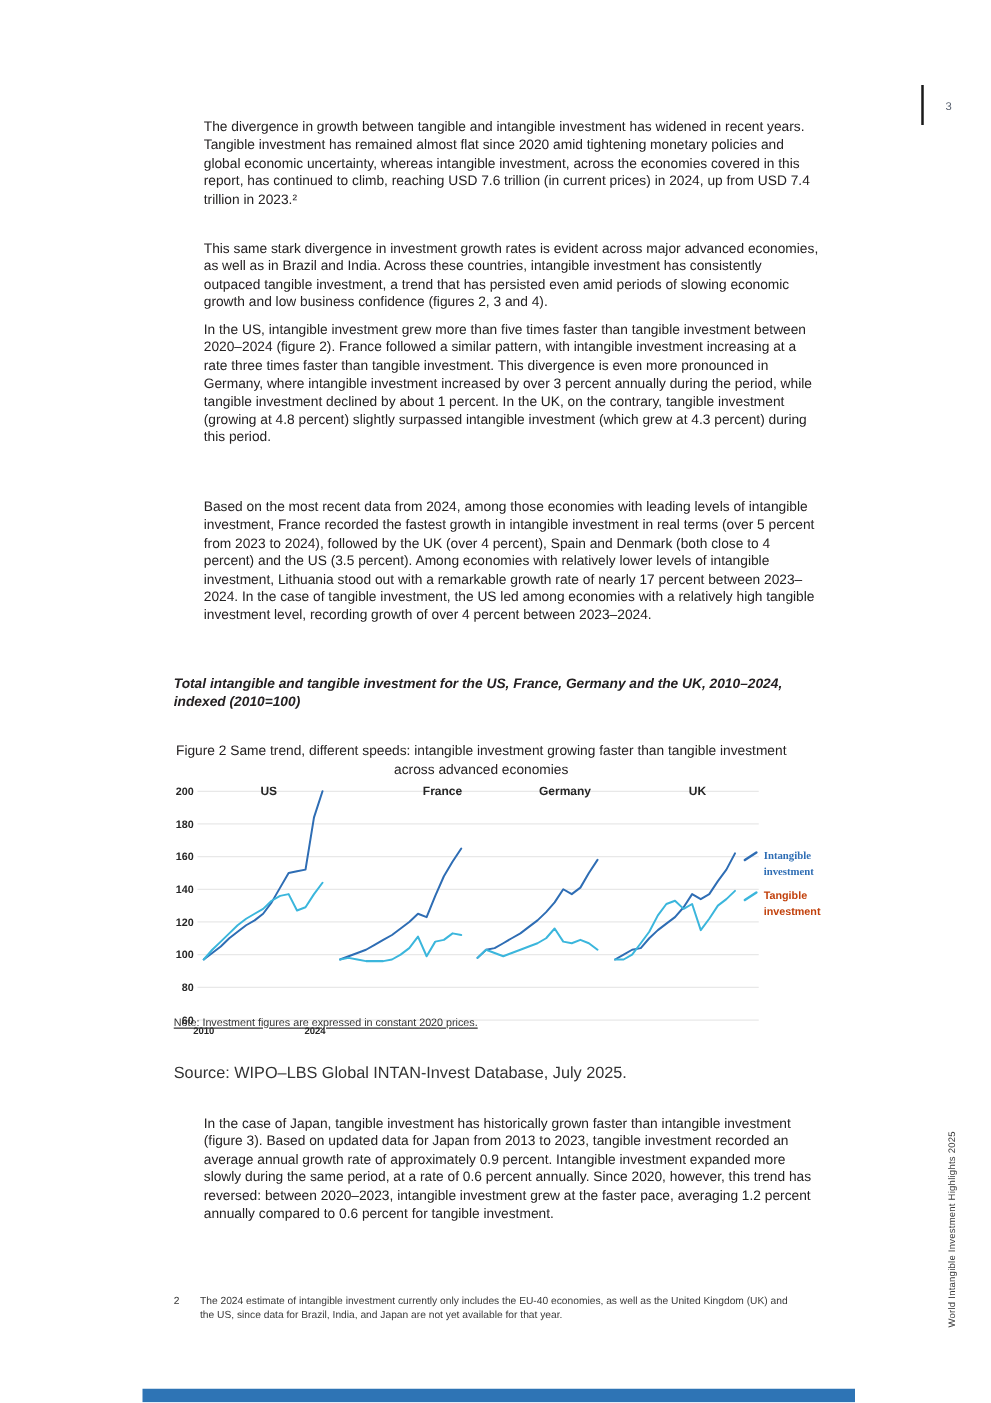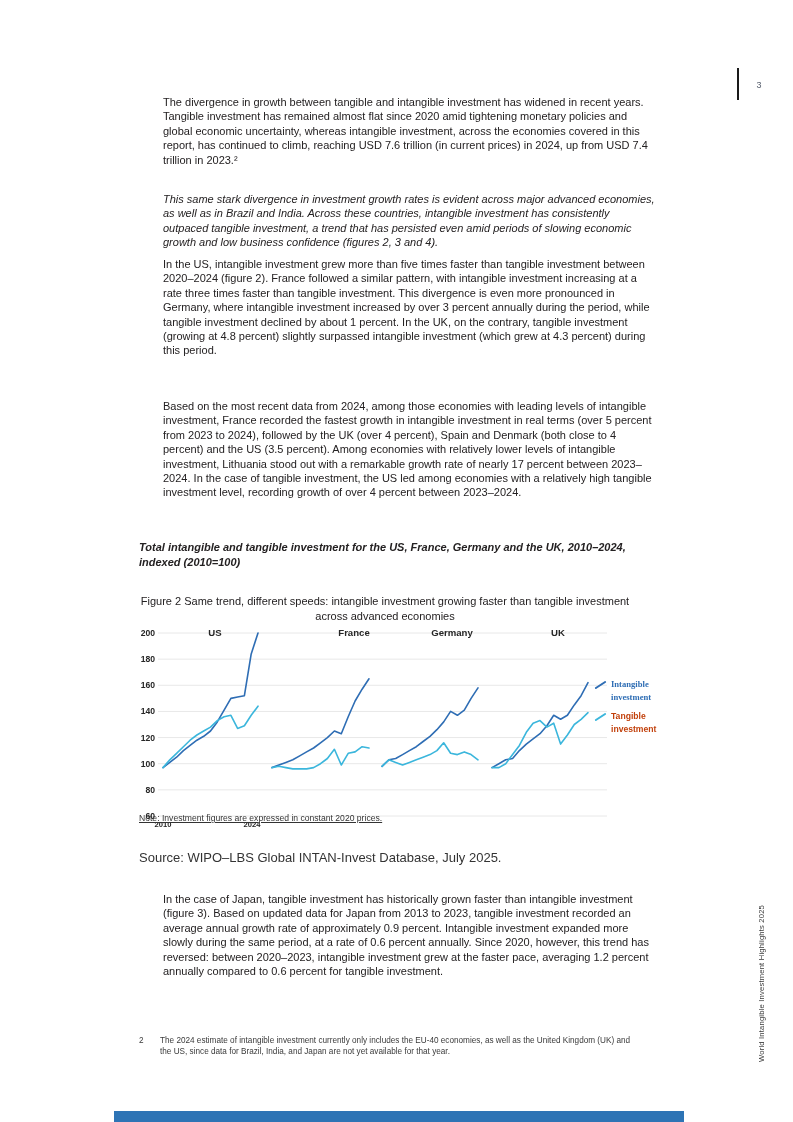--- a/index.html
+++ b/index.html
@@ -11,21 +11,21 @@
     color:#242122;
     overflow:hidden;
   }
   .para{
     position:absolute;left:139px;width:492px;
     font-size:11px;line-height:14.4px;color:#242122;
     text-align:left;
     margin-left:24px;
   }
   .p1{top:84px;}
-  .p2{top:181px;font-style:italic;}
+  .p2{top:181px;}
   .p3{top:246px;}
   .p4{top:388px;}
   .pjapan{top:881px;}
   .section-heading{
     position:absolute;left:139px;top:531px;width:492px;
     font-size:11px;line-height:14.6px;font-weight:bold;font-style:italic;color:#242122;
   }
   .figure-title{
     position:absolute;left:139px;top:583px;width:492px;
     font-size:11px;line-height:14.6px;font-weight:normal;color:#242122;text-align:center;

